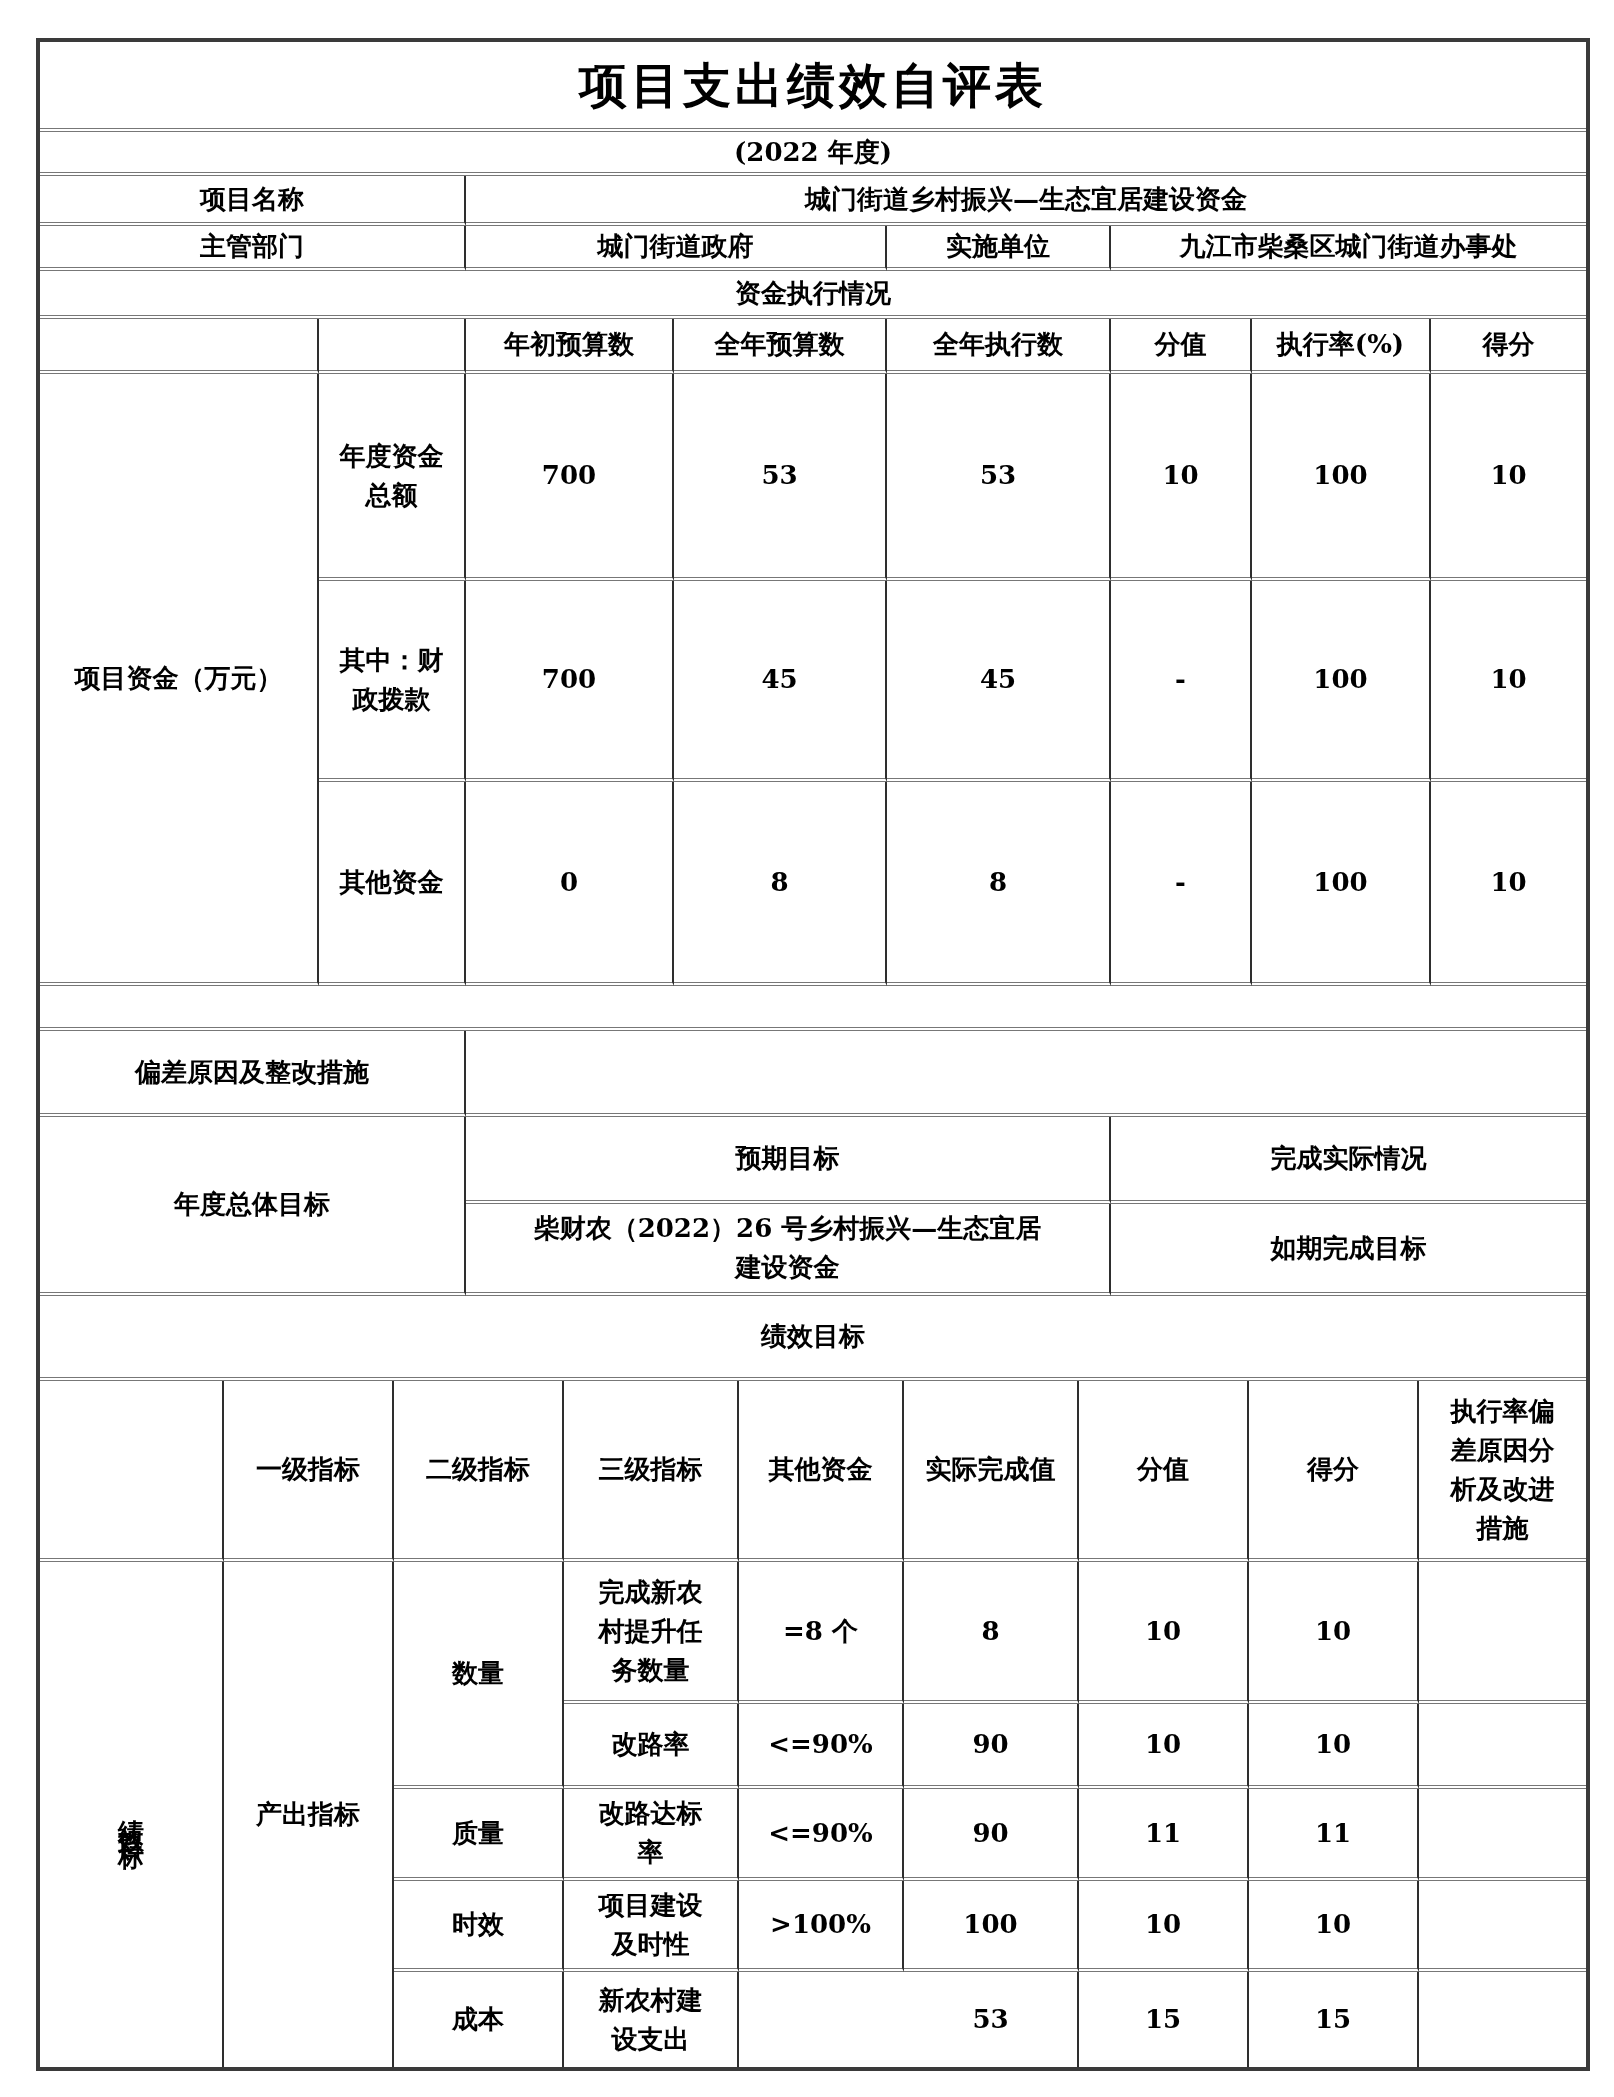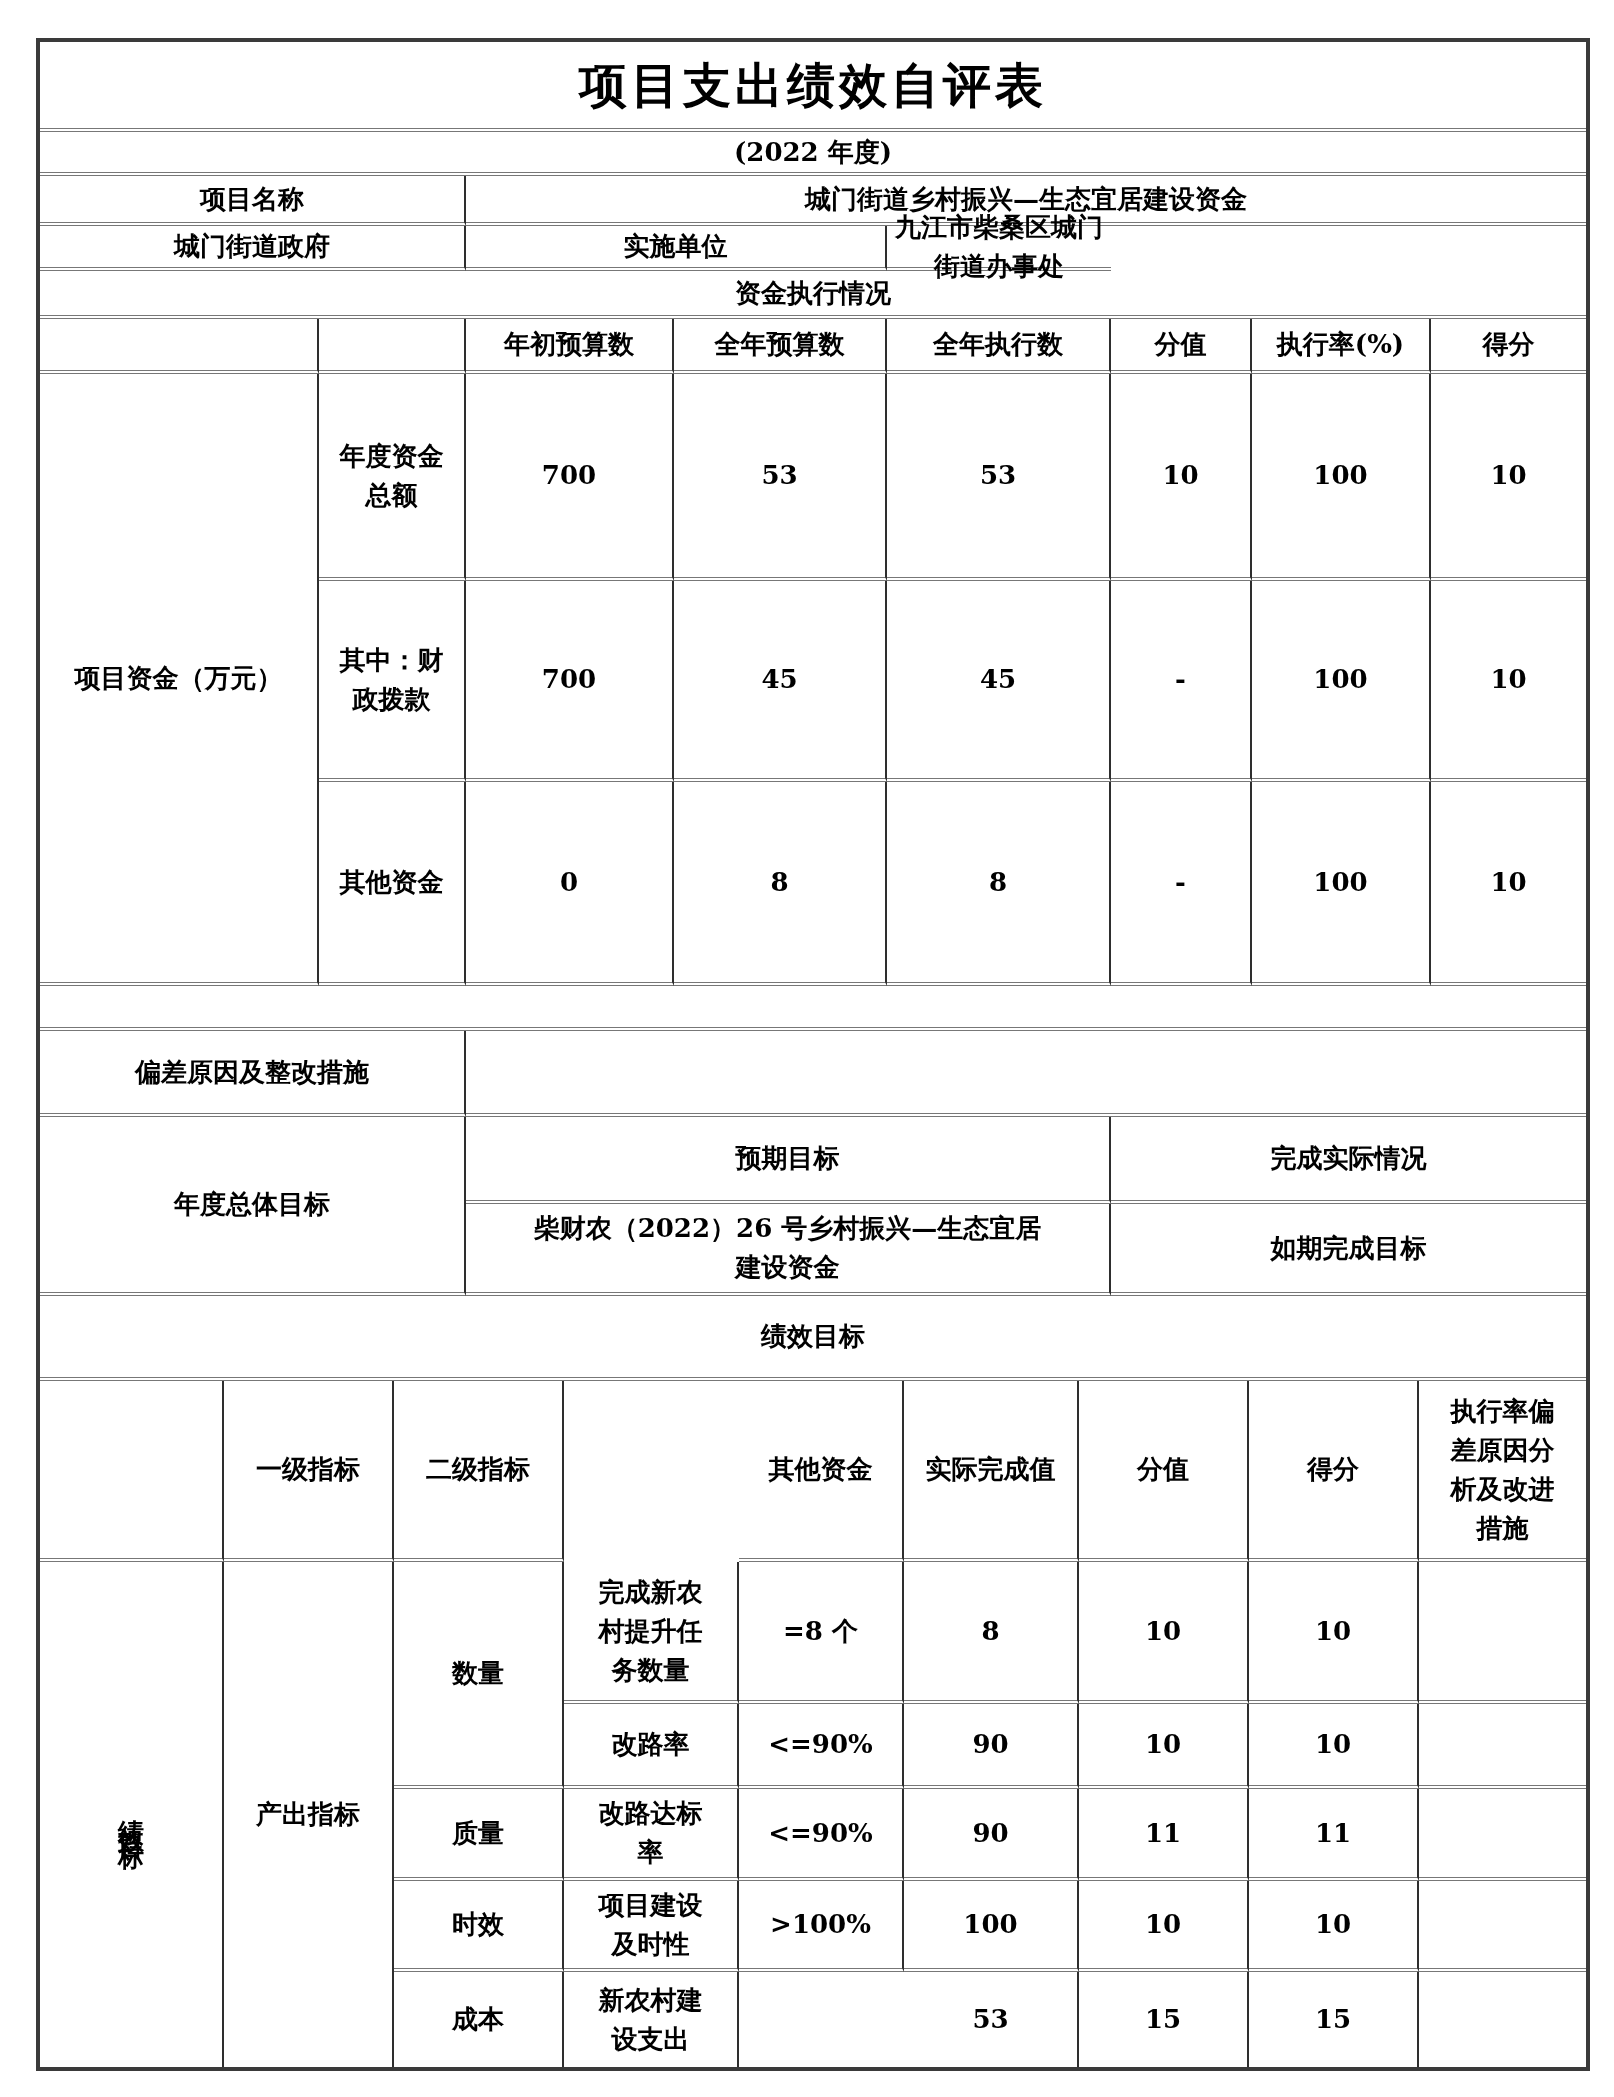--- a/index.html
+++ b/index.html
@@ -66,20 +66,21 @@
     <div class="g r-sub">
       <div class="c last">(2022 年度)</div>
     </div>
 
     <div class="g r-name">
       <div class="c">项目名称</div>
       <div class="c last">城门街道乡村振兴—生态宜居建设资金</div>
     </div>
 
     <div class="g r-dept">
+      <div class="c">主管部门</div>
       <div class="c">城门街道政府</div>
       <div class="c">实施单位</div>
       <div class="c last">九江市柴桑区城门街道办事处</div>
     </div>
 
     <div class="g r-sec">
       <div class="c last">资金执行情况</div>
     </div>
 
     <div class="g fund">
@@ -138,20 +139,21 @@
 
     <div class="g r-perfsec">
       <div class="c last">绩效目标</div>
     </div>
 
     <div class="g perf">
 
       <div class="c" style="grid-column:1;grid-row:1;"></div>
       <div class="c" style="grid-column:2;grid-row:1;">一级指标</div>
       <div class="c" style="grid-column:3;grid-row:1;">二级指标</div>
+      <div class="c" style="grid-column:4;grid-row:1;">三级指标</div>
       <div class="c" style="grid-column:5;grid-row:1;">其他资金</div>
       <div class="c" style="grid-column:6;grid-row:1;">实际完成值</div>
       <div class="c" style="grid-column:7;grid-row:1;">分值</div>
       <div class="c" style="grid-column:8;grid-row:1;">得分</div>
       <div class="c last note-hdr" style="grid-column:9;grid-row:1;">执行率偏差原因分析及改进措施</div>
 
       <div class="c nb vert" style="grid-column:1;grid-row:2/7;">绩效目标</div>
       <div class="c nb" style="grid-column:2;grid-row:2/7;">产出指标</div>
 
       <div class="c" style="grid-column:3;grid-row:2/4;">数量</div>

